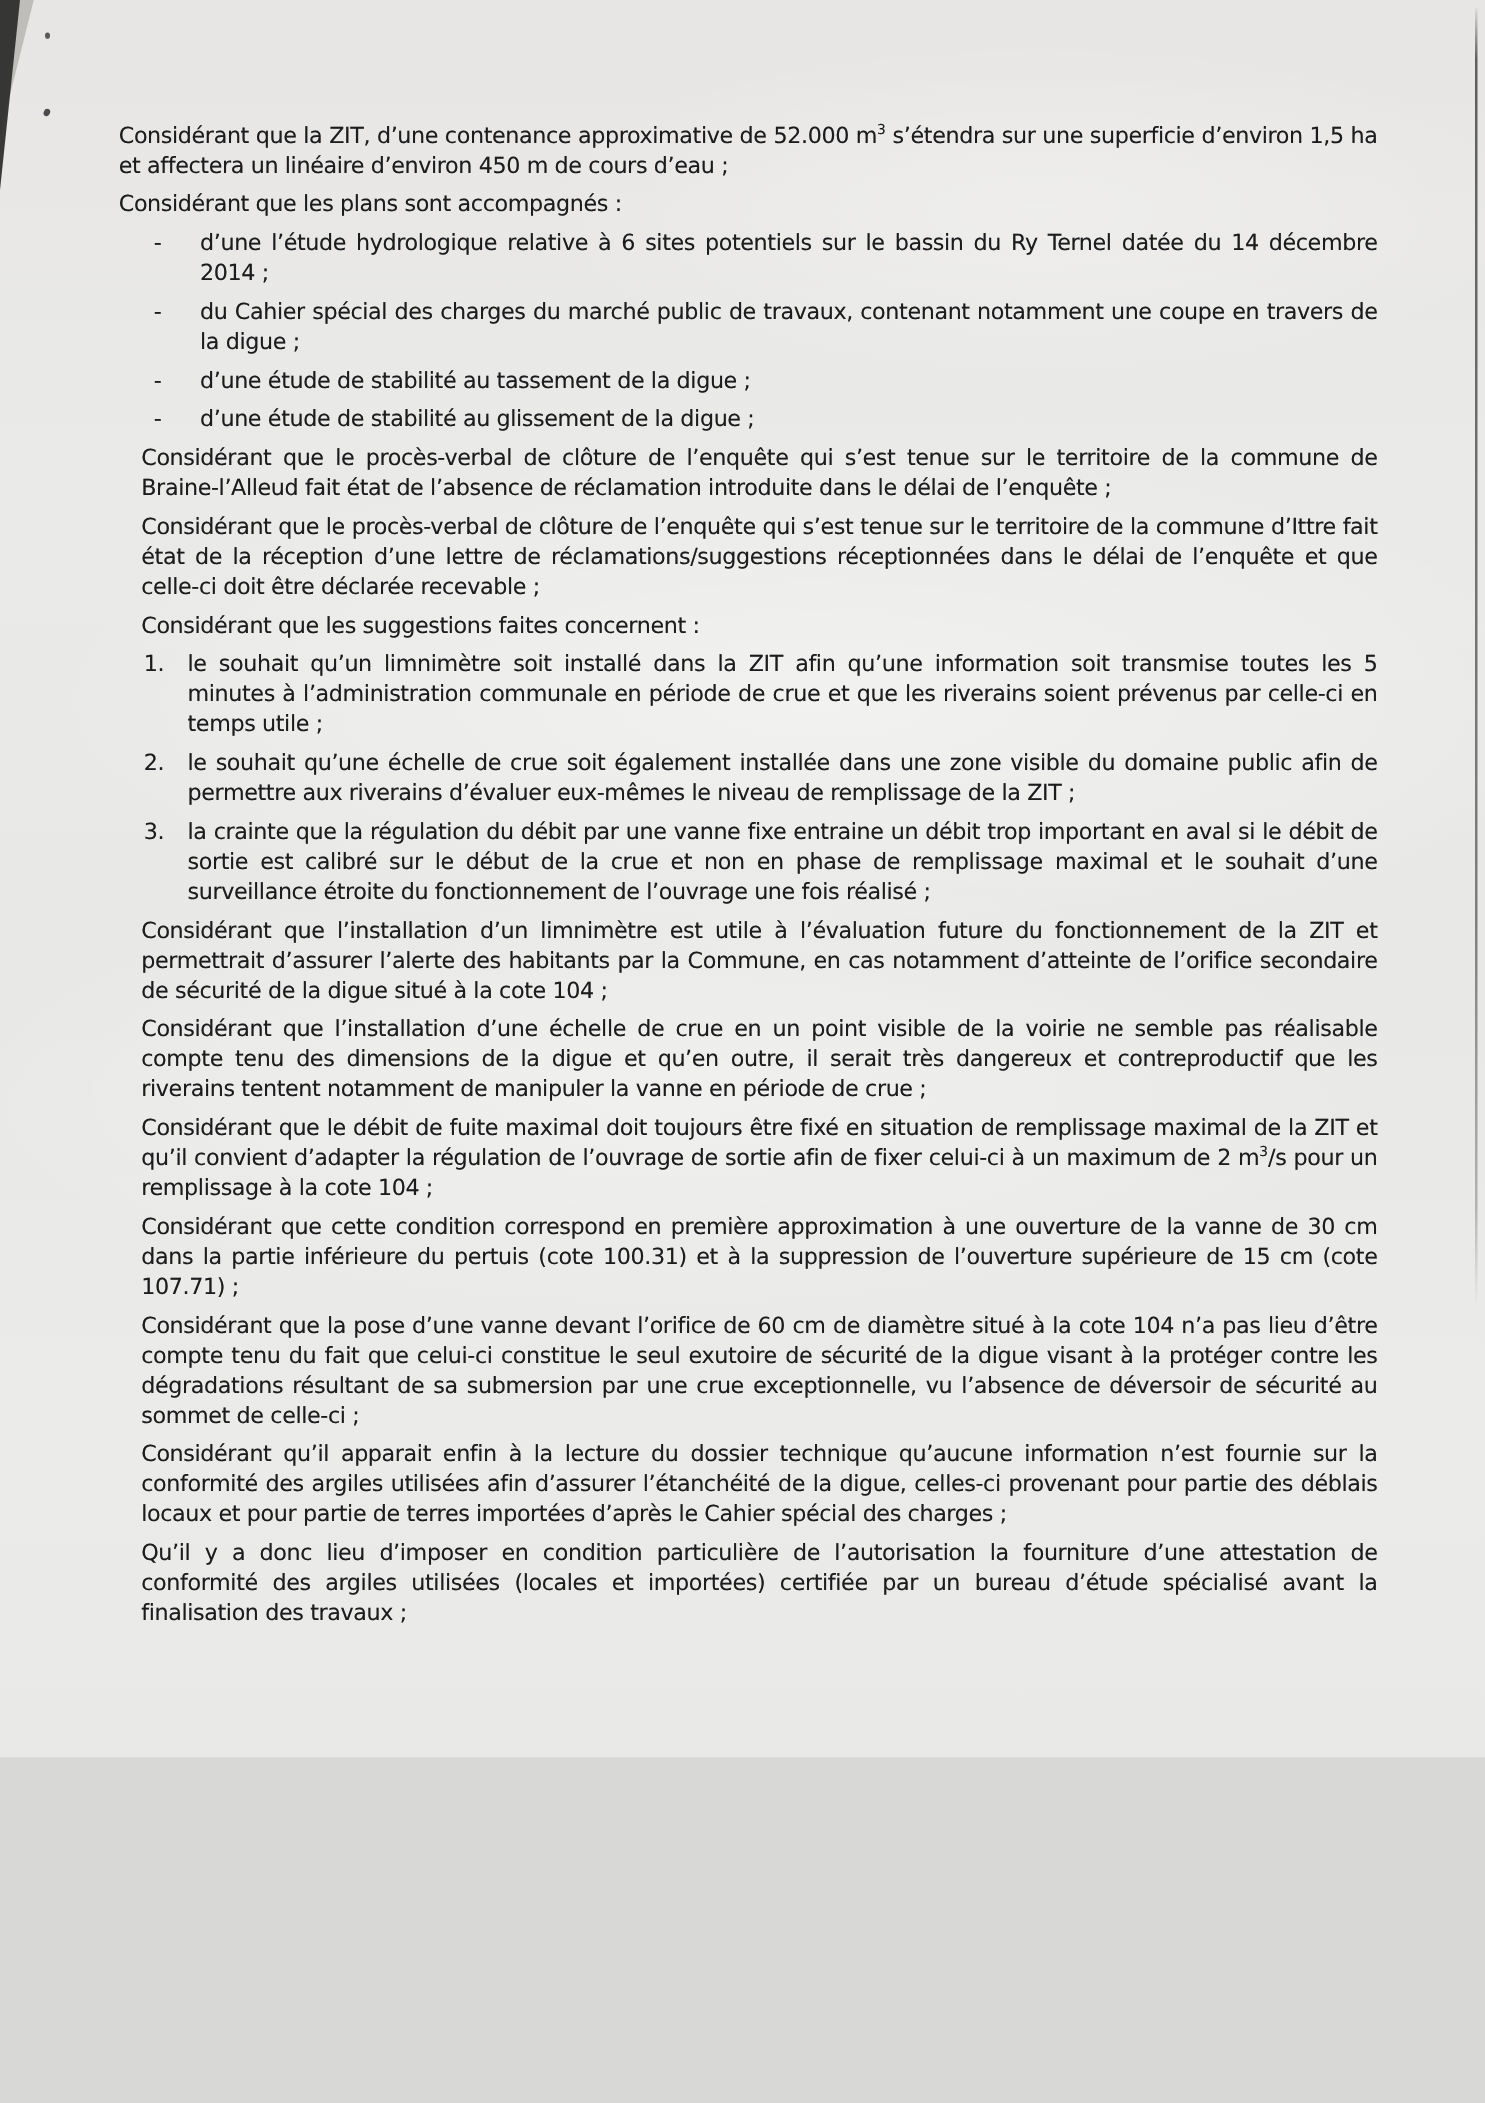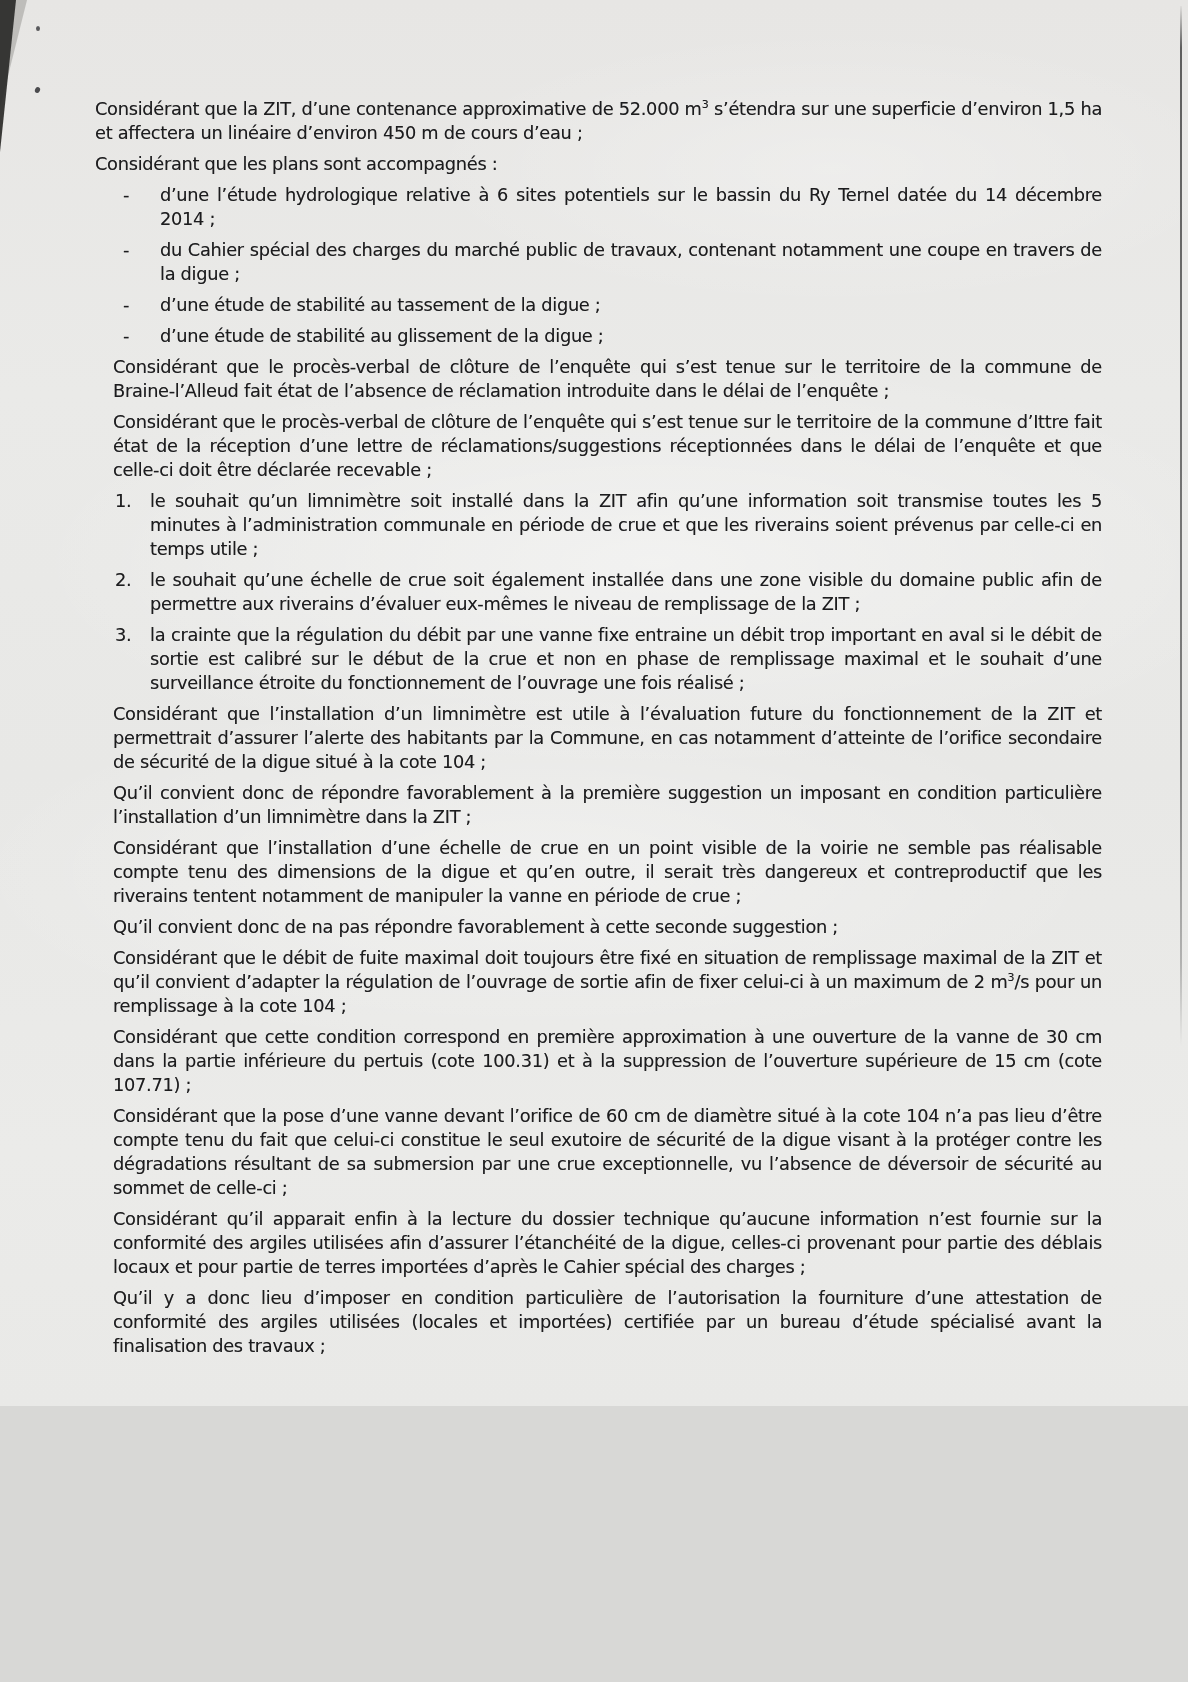--- a/index.html
+++ b/index.html
@@ -82,38 +82,37 @@
     </div>
     <div class="bullet-item">
       <span class="marker">-</span>
       <span>d’une étude de stabilité au glissement de la digue ;</span>
     </div>
 
     <div class="indent-group">
 
       <p>Considérant que le procès-verbal de clôture de l’enquête qui s’est tenue sur le territoire de la commune de Braine-l’Alleud fait état de l’absence de réclamation introduite dans le délai de l’enquête ;</p>
       <p>Considérant que le procès-verbal de clôture de l’enquête qui s’est tenue sur le territoire de la commune d’Ittre fait état de la réception d’une lettre de réclamations/suggestions réceptionnées dans le délai de l’enquête et que celle-ci doit être déclarée recevable ;</p>
+      <p>Considérant que les suggestions faites concernent :</p>
 
       <div class="num-item">
         <span class="marker">1.</span>
         <span>le souhait qu’un limnimètre soit installé dans la ZIT afin qu’une information soit transmise toutes les 5 minutes à l’administration communale en période de crue et que les riverains soient prévenus par celle-ci en temps utile ;</span>
       </div>
       <div class="num-item">
         <span class="marker">2.</span>
         <span>le souhait qu’une échelle de crue soit également installée dans une zone visible du domaine public afin de permettre aux riverains d’évaluer eux-mêmes le niveau de remplissage de la ZIT ;</span>
       </div>
       <div class="num-item">
         <span class="marker">3.</span>
         <span>la crainte que la régulation du débit par une vanne fixe entraine un débit trop important en aval si le débit de sortie est calibré sur le début de la crue et non en phase de remplissage maximal et le souhait d’une surveillance étroite du fonctionnement de l’ouvrage une fois réalisé ;</span>
       </div>
 
       <p>Considérant que l’installation d’un limnimètre est utile à l’évaluation future du fonctionnement de la ZIT et permettrait d’assurer l’alerte des habitants par la Commune, en cas notamment d’atteinte de l’orifice secondaire de sécurité de la digue situé à la cote 104 ;</p>
-      <p>Qu’il convient donc de répondre favorablement à la première suggestion un imposant en condition particulière l’installation d’un limnimètre dans la ZIT ;</p>
       <p>Considérant que l’installation d’une échelle de crue en un point visible de la voirie ne semble pas réalisable compte tenu des dimensions de la digue et qu’en outre, il serait très dangereux et contreproductif que les riverains tentent notamment de manipuler la vanne en période de crue ;</p>
-      <p>Qu’il convient donc de na pas répondre favorablement à cette seconde suggestion ;</p>
 
       <p><span>Considérant que le débit de fuite maximal doit toujours être fixé en situation de remplissage maximal de la ZIT et qu’il convient d’adapter la régulation de l’ouvrage de sortie afin de fixer celui-ci à un maximum de 2 m</span><sup class="exp">3</sup><span>/s pour un remplissage à la cote 104 ;</span></p>
 
       <p>Considérant que cette condition correspond en première approximation à une ouverture de la vanne de 30 cm dans la partie inférieure du pertuis (cote 100.31) et à la suppression de l’ouverture supérieure de 15 cm (cote 107.71) ;</p>
       <p>Considérant que la pose d’une vanne devant l’orifice de 60 cm de diamètre situé à la cote 104 n’a pas lieu d’être compte tenu du fait que celui-ci constitue le seul exutoire de sécurité de la digue visant à la protéger contre les dégradations résultant de sa submersion par une crue exceptionnelle, vu l’absence de déversoir de sécurité au sommet de celle-ci ;</p>
       <p>Considérant qu’il apparait enfin à la lecture du dossier technique qu’aucune information n’est fournie sur la conformité des argiles utilisées afin d’assurer l’étanchéité de la digue, celles-ci provenant pour partie des déblais locaux et pour partie de terres importées d’après le Cahier spécial des charges ;</p>
       <p>Qu’il y a donc lieu d’imposer en condition particulière de l’autorisation la fourniture d’une attestation de conformité des argiles utilisées (locales et importées) certifiée par un bureau d’étude spécialisé avant la finalisation des travaux ;</p>
 
     </div>
   </div>

